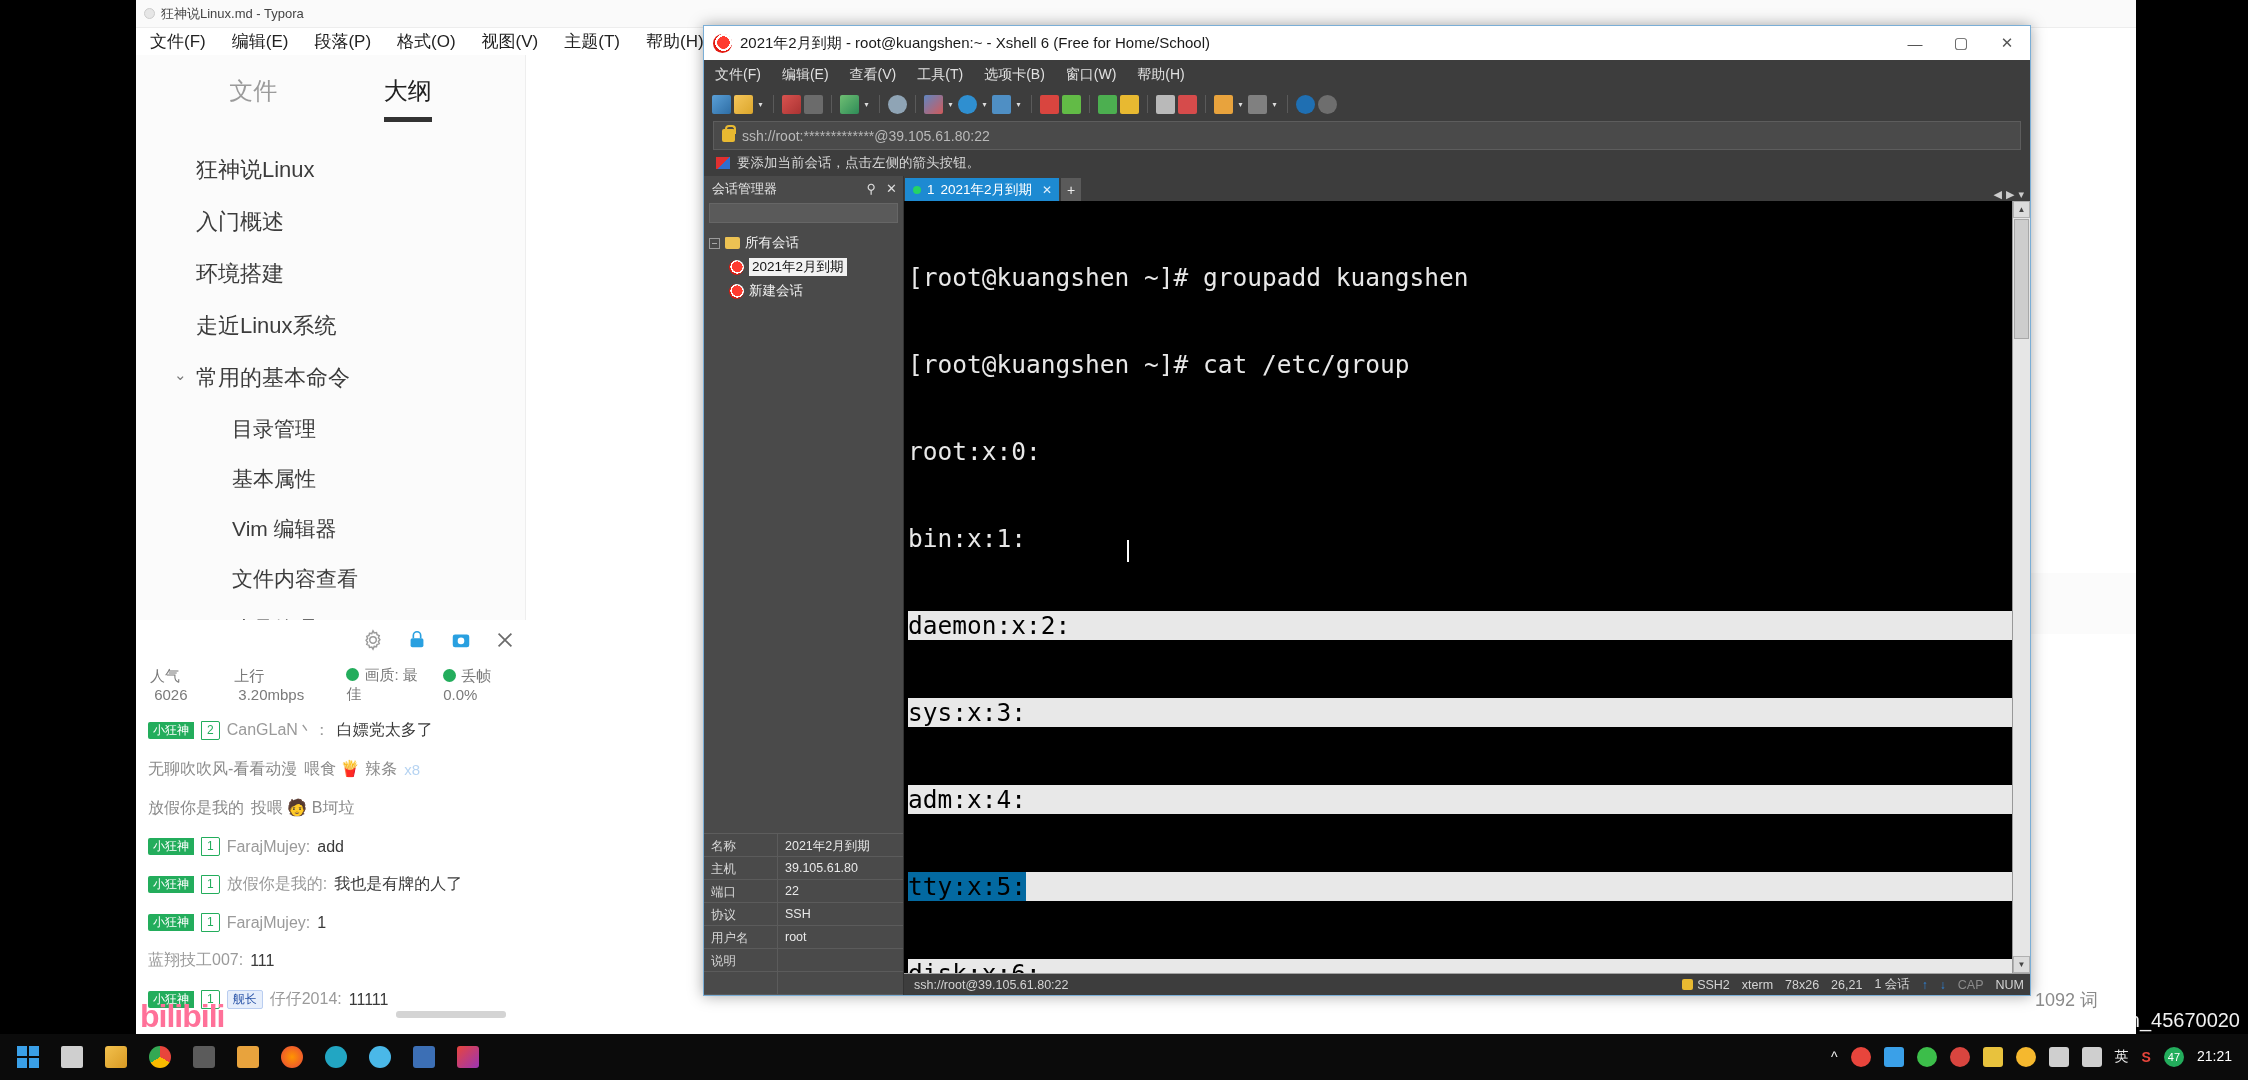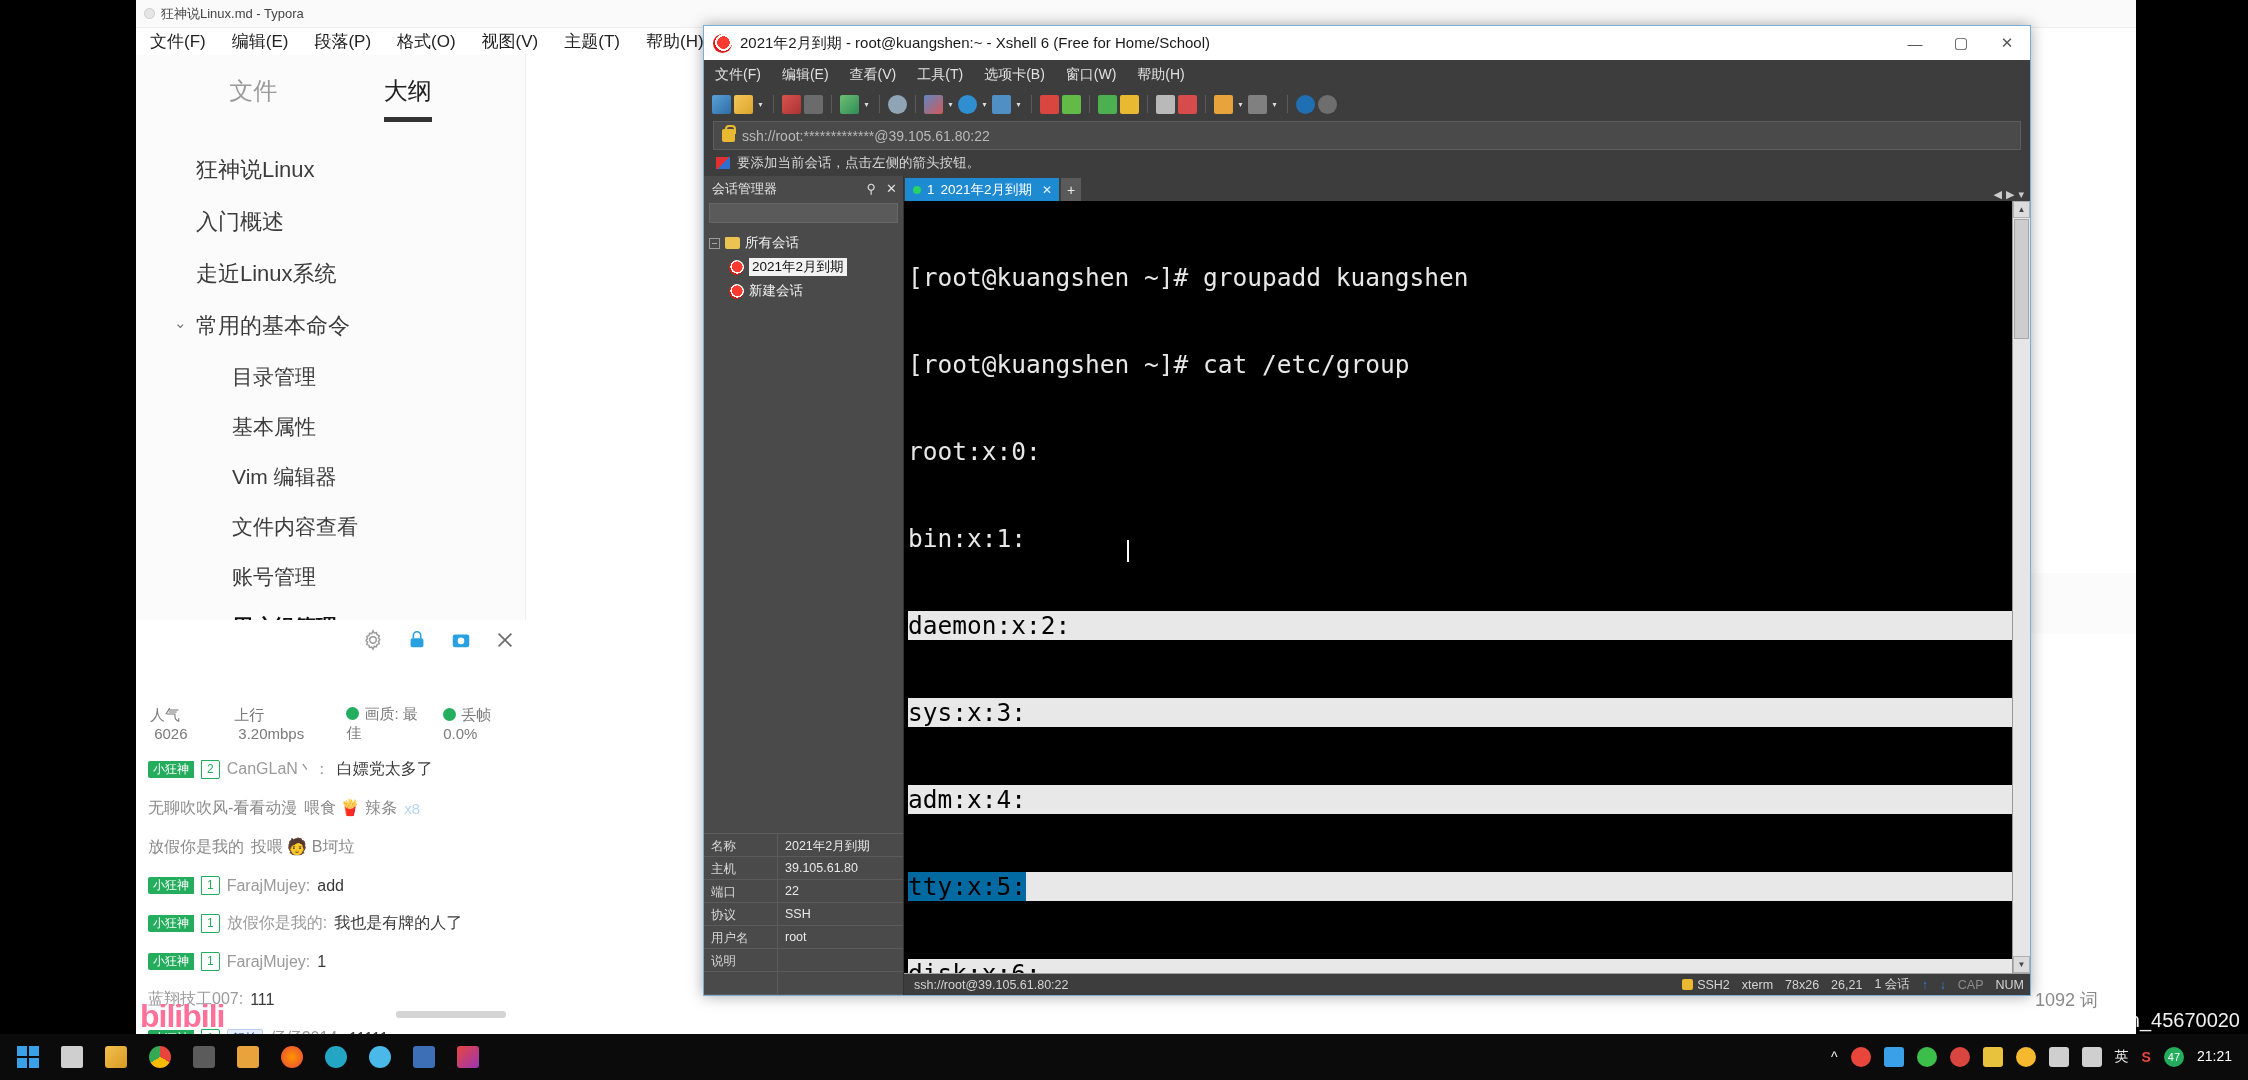--- a/index.html
+++ b/index.html
@@ -57,21 +57,21 @@
     position:absolute; left:136px; top:620px; width:396px; height:428px;
     background:#ffffff; color:#999;
   }
   #bili-toolrow {
     height:40px; display:flex; align-items:center; justify-content:flex-end; gap:22px;
     padding-right:16px; background:#fff;
   }
   .bili-ico { width:22px;height:22px; display:inline-block; position:relative; }
   #bili-statrow {
     display:flex; align-items:center; gap:22px; padding:6px 14px 10px 14px;
-    font-size:15px; color:#7a7a7a; background:#fff;margin-top:39px;
+    font-size:15px; color:#7a7a7a; background:#fff;
   }
   .bili-dot { width:13px;height:13px;border-radius:50%;background:#23ad5c;display:inline-block;margin-right:5px;vertical-align:-1px;}
   #bili-chat { padding:6px 12px 0 12px; font-size:16px; }
   .dm-row { display:flex; align-items:center; gap:7px; margin-bottom:18px; white-space:nowrap; }
   .dm-badge {
     background:#23ad5c; color:#fff; font-size:12px; padding:2px 5px 3px 5px;
     border-radius:2px 0 0 2px; line-height:1;text-align:center;
   }
   .dm-lvl {
     border:1px solid #23ad5c; color:#23ad5c; font-size:12px; padding:2px 5px 3px 5px;
@@ -241,20 +241,21 @@
 
   <div id="typora-body">
     <div id="tp-sidebar">
       <div id="tp-tabs">
         <span class="tp-tab">文件</span>
         <span class="tp-tab active">大纲</span>
       </div>
       <div id="tp-outline">
         <div class="tp-ol"><span>狂神说Linux</span></div>
         <div class="tp-ol"><span>入门概述</span></div>
+        <div class="tp-ol"><span>环境搭建</span></div>
         <div class="tp-ol"><span>走近Linux系统</span></div>
         <div class="tp-ol">
           <span class="tp-caret">⌄</span>
           <span>常用的基本命令</span>
         </div>
         <div class="tp-ol lvl2"><span>目录管理</span></div>
         <div class="tp-ol lvl2"><span>基本属性</span></div>
         <div class="tp-ol lvl2"><span>Vim 编辑器</span></div>
         <div class="tp-ol lvl2"><span>文件内容查看</span></div>
         <div class="tp-ol lvl2"><span>账号管理</span></div>

